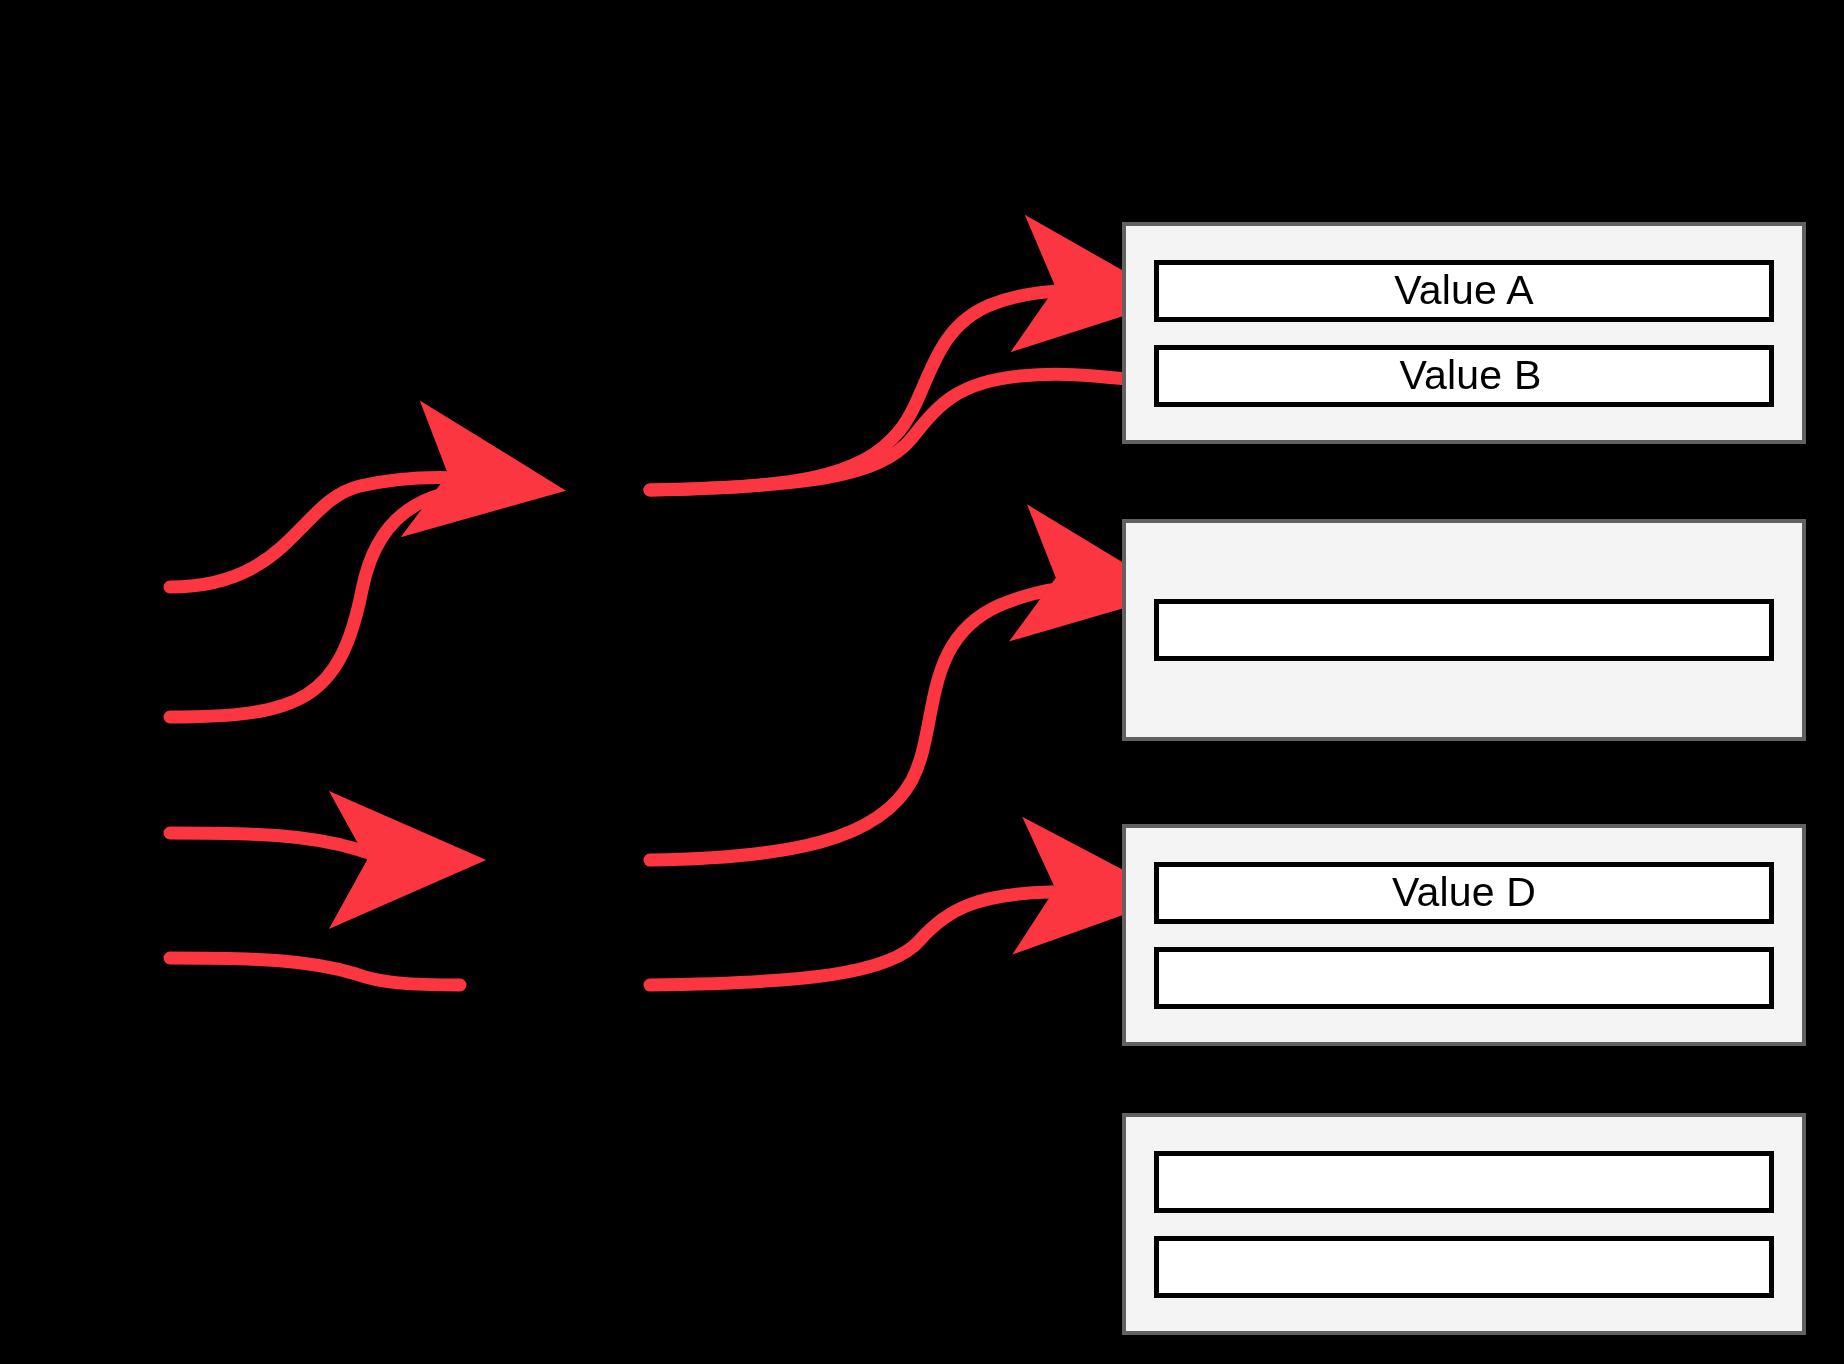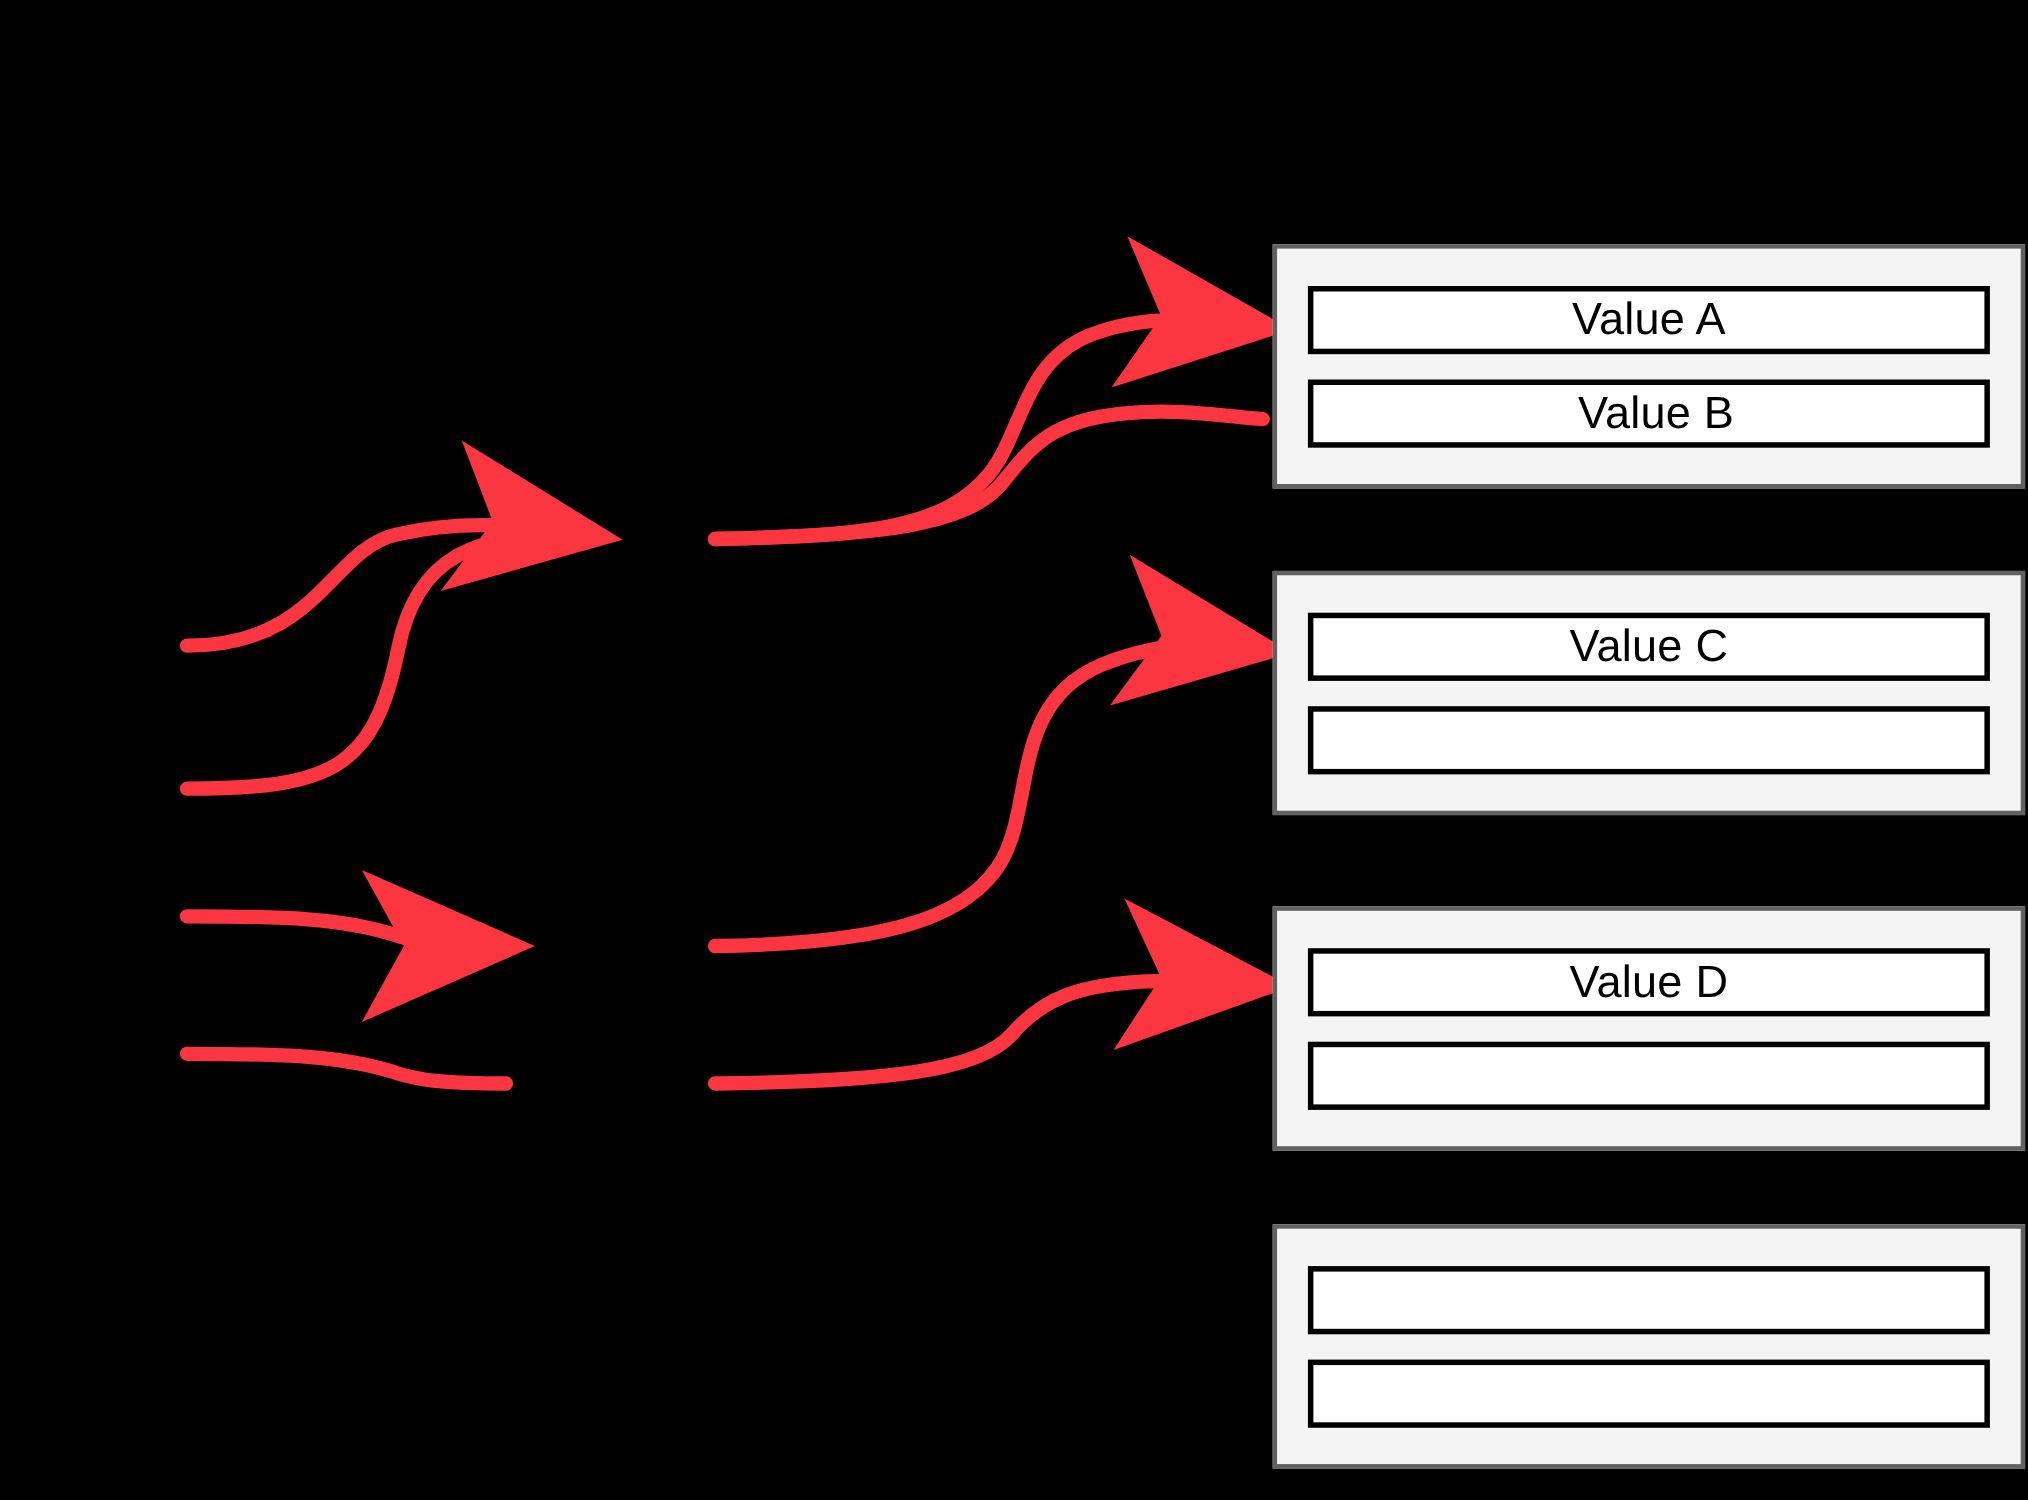--- a/index.html
+++ b/index.html
@@ -28,21 +28,20 @@
   }
   .panel {
     position: absolute;
     box-sizing: border-box;
     background: #f4f4f4;
     border: 4px solid #616161;
     display: flex;
     flex-direction: column;
     justify-content: center;
     align-items: center;
-    margin-left: 35px;
   }
   .slot {
     box-sizing: border-box;
     width: 620px;
     height: 62px;
     background: #ffffff;
     border: 5px solid #000000;
     display: flex;
     align-items: center;
     justify-content: center;
@@ -96,23 +95,20 @@
   <div class="panel" style="left:1122px; top:222px; width:684px; height:222px;">
     <div class="slot">
       <span>Value A</span>
     </div>
     <div class="slot">
       <span>Value B</span>
     </div>
   </div>
 
   <div class="panel" style="left:1122px; top:519px; width:684px; height:222px;">
-    <div class="slot">
-      <span>Value C</span>
-    </div>
     <div class="slot empty">
       <span></span>
     </div>
   </div>
 
   <div class="panel" style="left:1122px; top:824px; width:684px; height:222px;">
     <div class="slot">
       <span>Value D</span>
     </div>
     <div class="slot empty">

